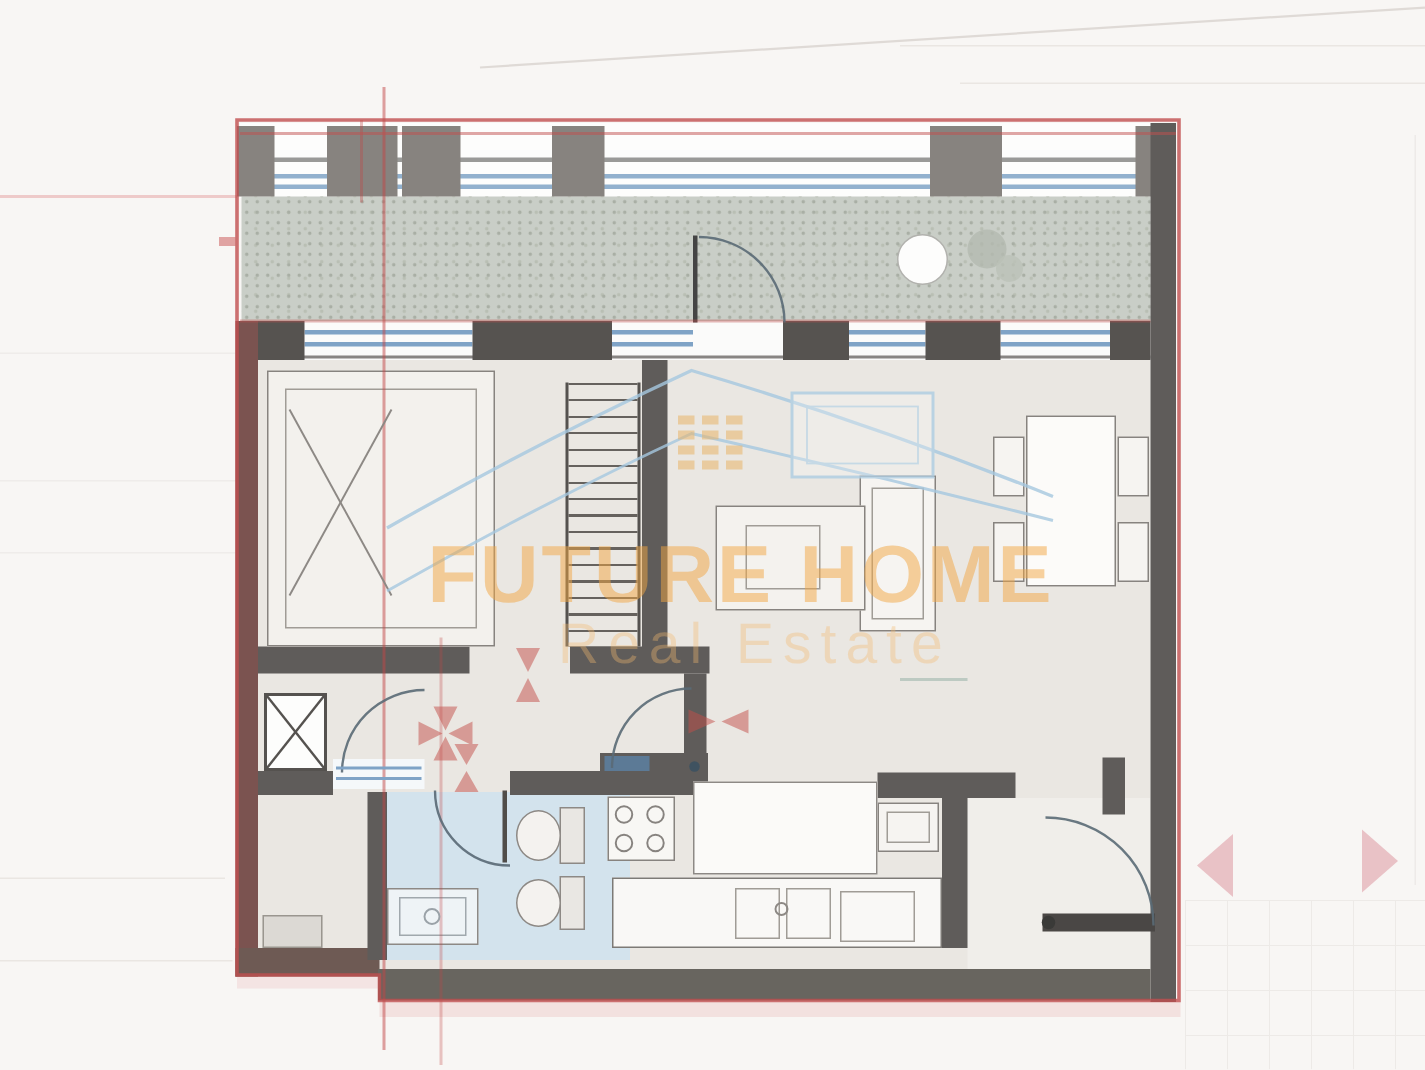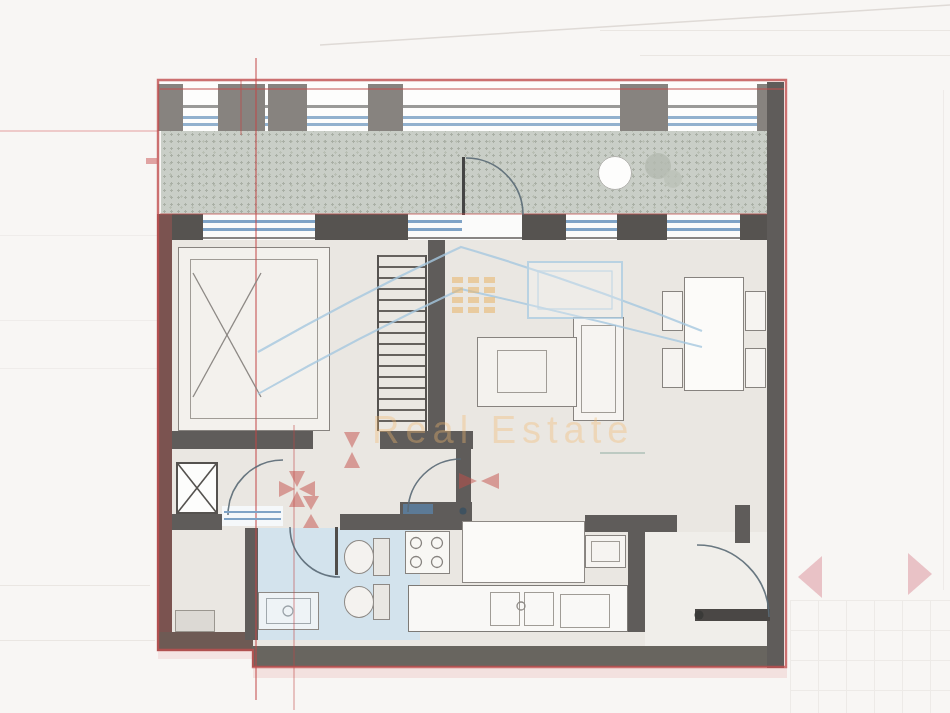--- a/index.html
+++ b/index.html
@@ -216,15 +216,16 @@
         <rect x="452" y="297" width="11" height="6"></rect>
           <rect x="468" y="297" width="11" height="6"></rect>
           <rect x="484" y="297" width="11" height="6"></rect>
         <rect x="452" y="307" width="11" height="6"></rect>
           <rect x="468" y="307" width="11" height="6"></rect>
           <rect x="484" y="307" width="11" height="6"></rect>
       </g>
     </g>
   </svg>
 
+  <div id="wm-brand">FUTURE HOME</div>
   <div id="wm-sub">Real Estate</div>
 
 </div>
 
 </body></html>

